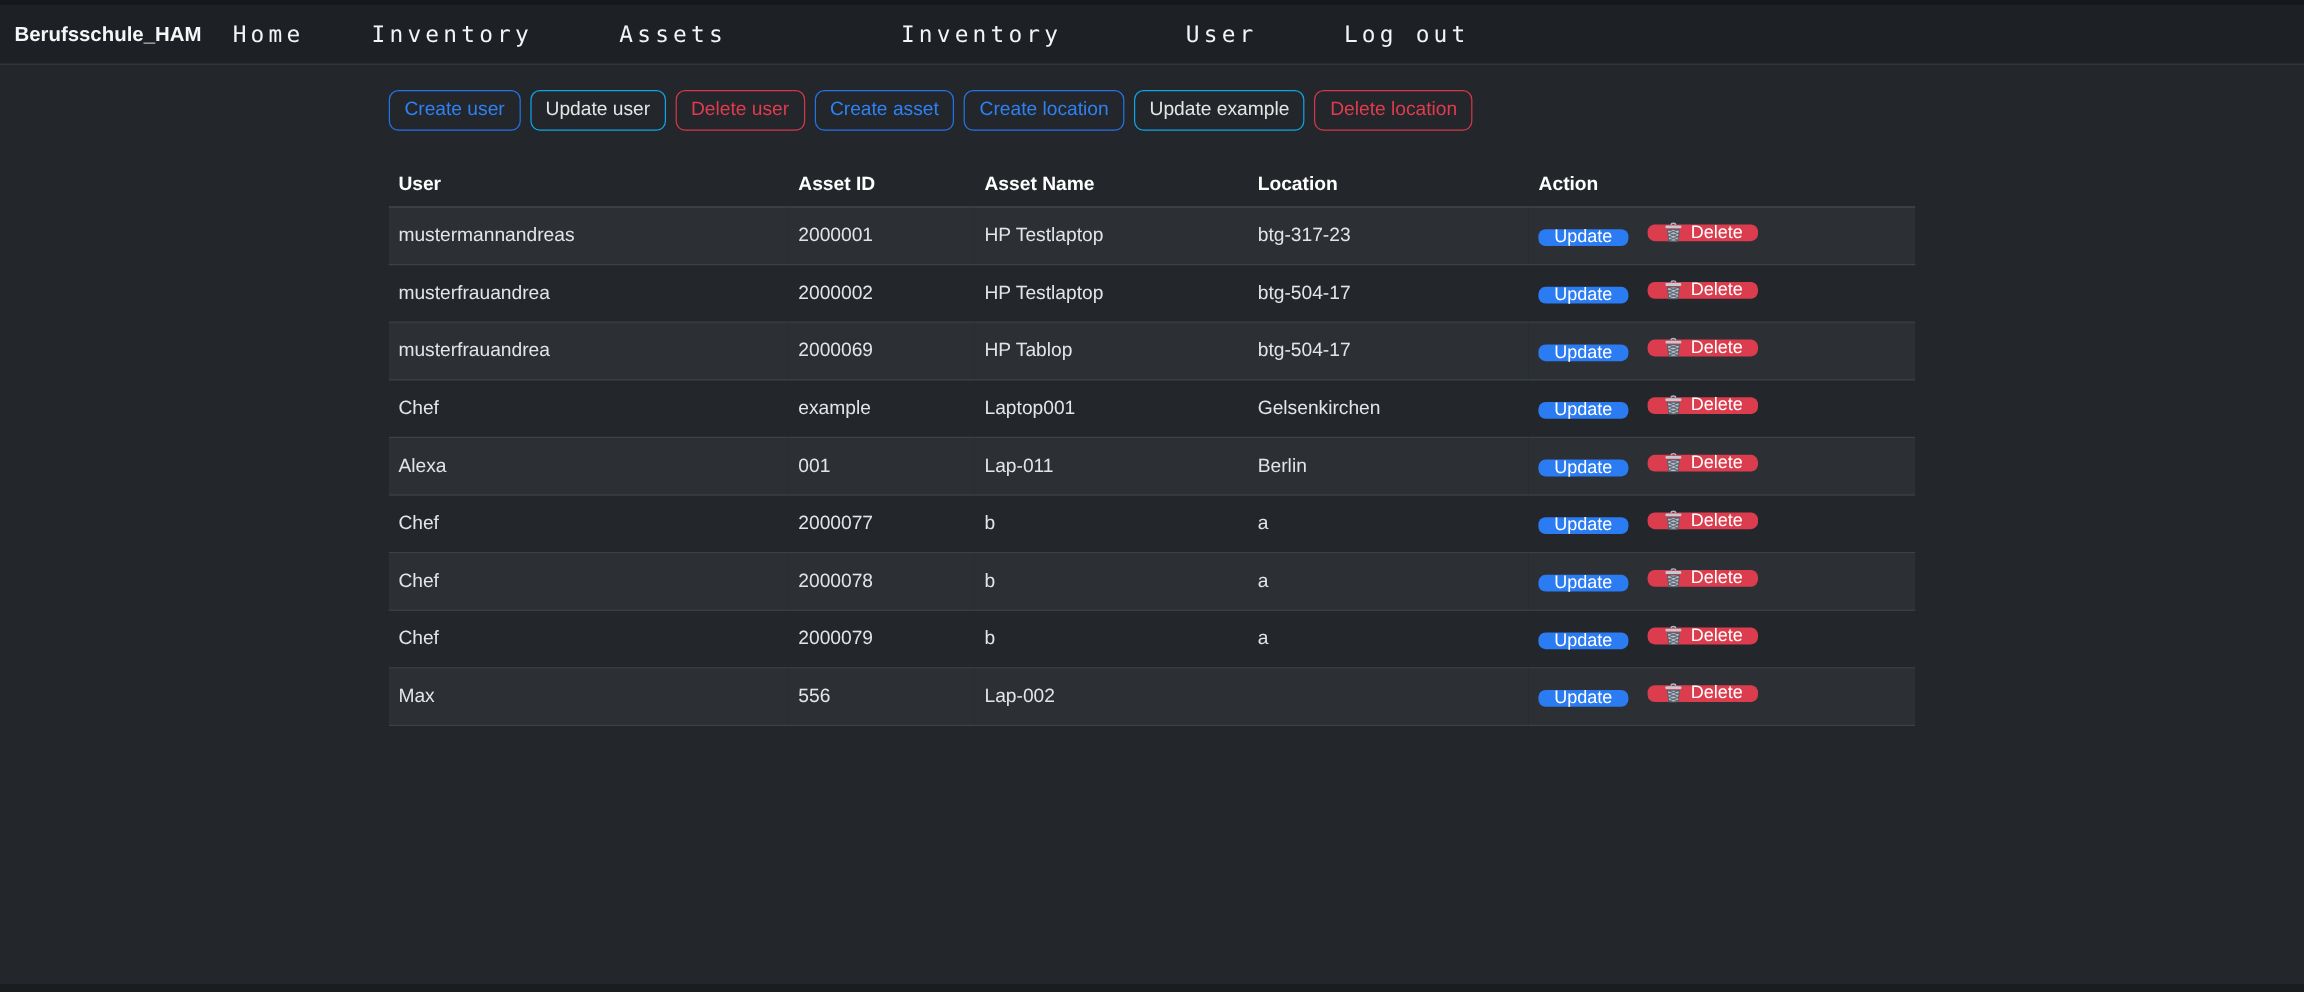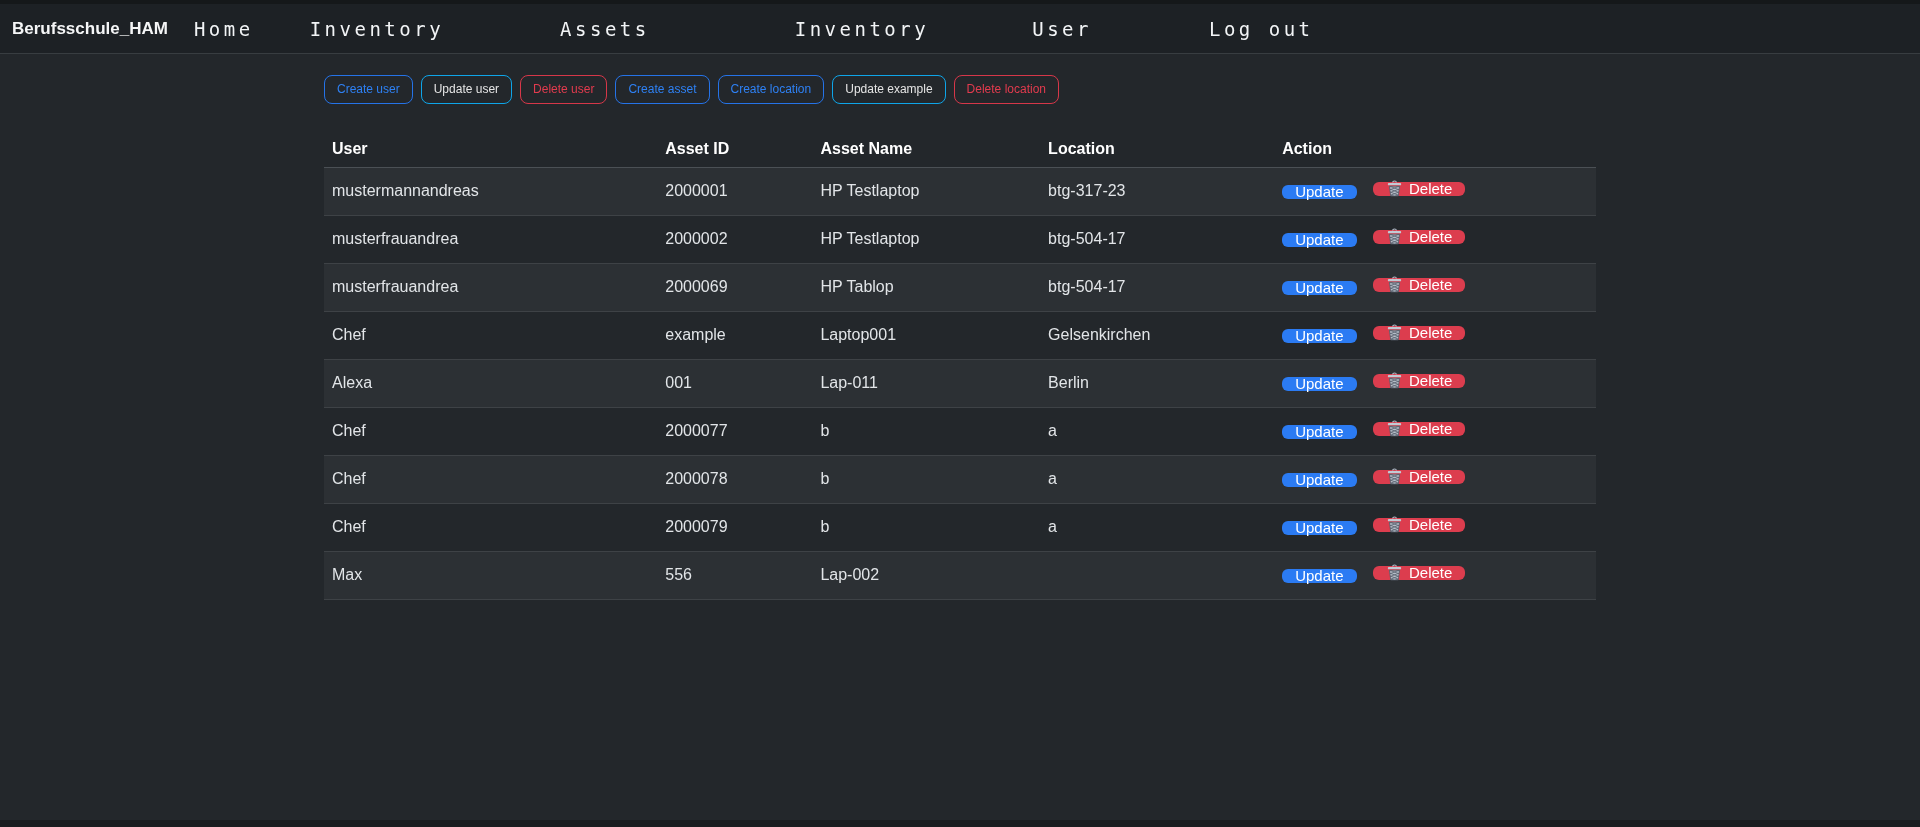--- a/index.html
+++ b/index.html
@@ -37,24 +37,24 @@
   .nav-list a {
     font-family: "DejaVu Sans Mono", monospace;
     font-size: 19px;
     letter-spacing: 3.5px;
     color: #f2f4f6;
     text-decoration: none;
     cursor: pointer;
   }
   .nav-list li:nth-child(1) { margin-left: 26px; }
   .nav-list li:nth-child(2) { margin-left: 56px; }
-  .nav-list li:nth-child(3) { margin-left: 116px; }
+  .nav-list li:nth-child(3) { margin-left: 72px; }
   .nav-list li:nth-child(4) { margin-left: 145px; }
   .nav-list li:nth-child(5) { margin-left: 103px; }
-  .nav-list li:nth-child(6) { margin-left: 117px; }
+  .nav-list li:nth-child(6) { margin-left: 72px; }
 
   
   .container {
     width: 1272px;
     margin: 0 auto;
   }
   h1.page-title {
     margin-top: 41px;
     font-size: 35px;
     font-weight: 400;
@@ -64,21 +64,21 @@
 
   
   .toolbar {
     margin-top: 21px;
     display: flex;
     gap: 8px;
   }
   .btn-outline {
     background: transparent;
     font-family: "Liberation Sans", sans-serif;
-    font-size: 12px;
+    font-size: 16px;
     padding: 5px 12px;
     border-radius: 8px;
     cursor: pointer;
     line-height: 1.4;
   }
   .btn-outline.primary   { color: #2e81f4; border: 1px solid #2573e8; }
   .btn-outline.secondary { color: #e5e5e5; border: 1px solid #0ea5e9; }
   .btn-outline.danger    { color: #e23b4e; border: 1px solid #d63749; }
 
   

